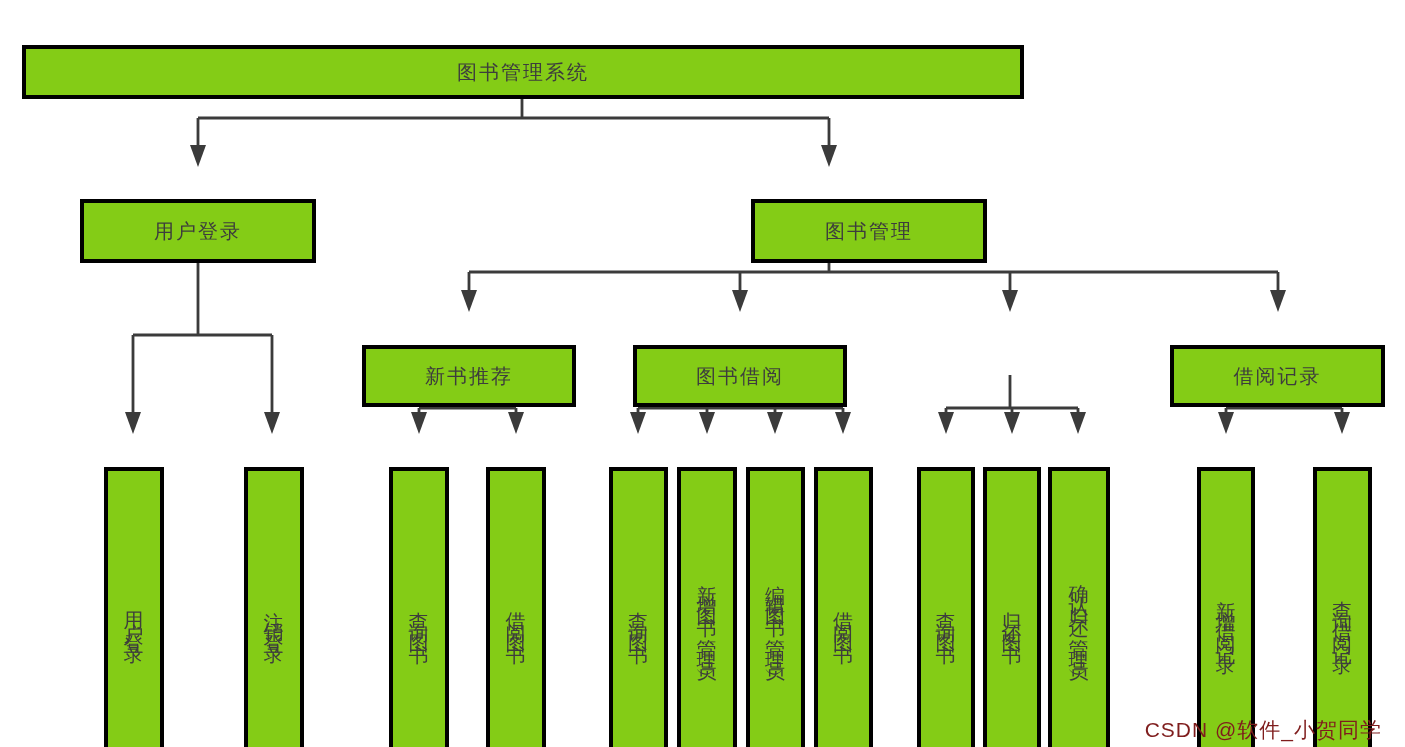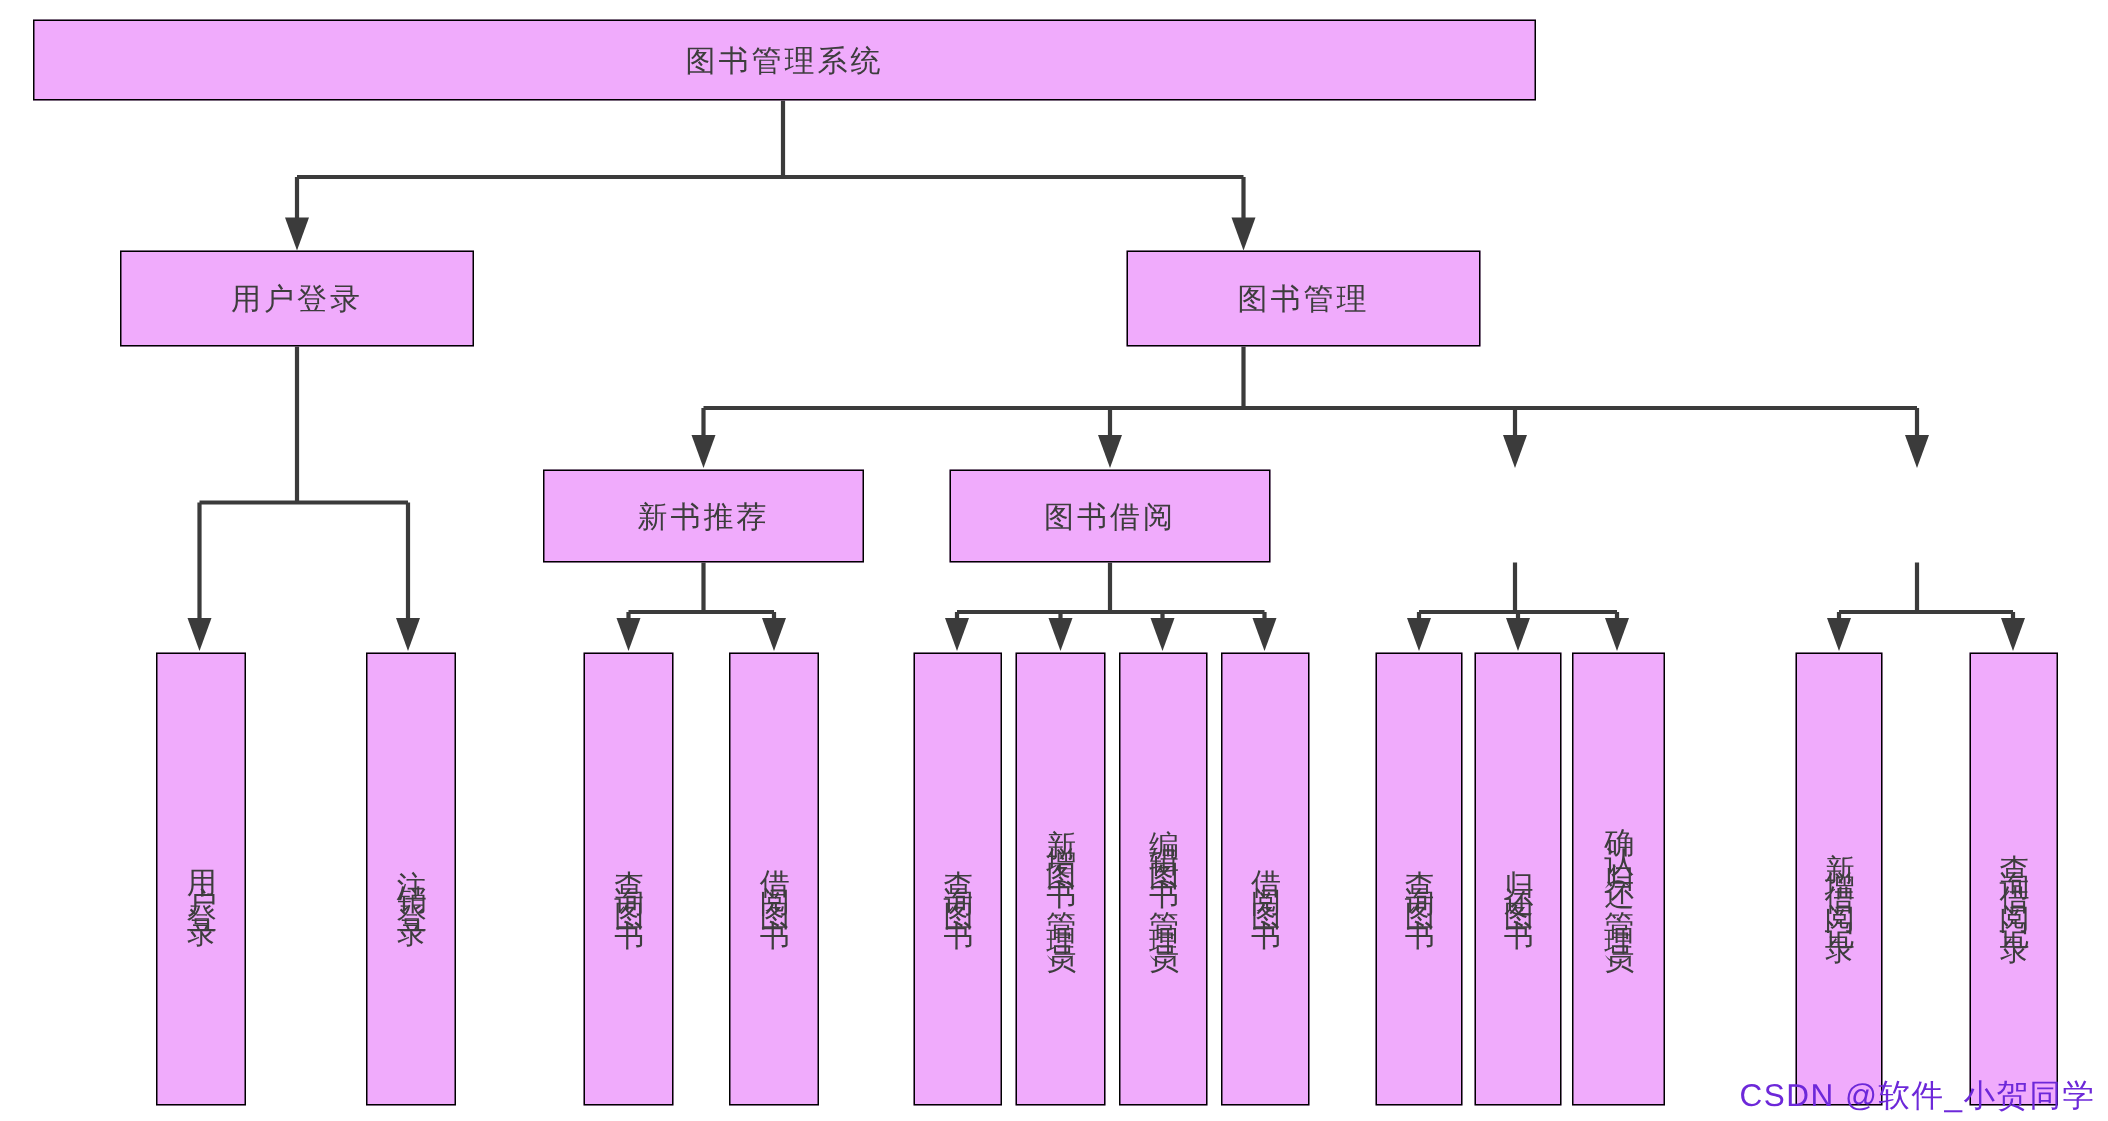--- a/index.html
+++ b/index.html
@@ -4,31 +4,31 @@
 <style>
   html,body{margin:0;padding:0;background:#ffffff;}
   .canvas{
     position:relative;width:1405px;height:747px;background:#ffffff;
     font-family:"Liberation Sans","DejaVu Sans",sans-serif;overflow:hidden;
   }
   .wires{position:absolute;left:0;top:0;width:1405px;height:747px;}
   .wire{fill:none;stroke:#3b3b3b;stroke-width:2.8px;}
   .head{fill:#3b3b3b;stroke:none;}
   .box{
-    position:absolute;box-sizing:border-box;border:1px solid #000000;background:#f0abfc;
-    display:flex;align-items:center;justify-content:center;color:#3d3d3d;
+    position:absolute;box-sizing:border-box;border:4px solid #000000;background:#84cc16;
+    display:flex;align-items:center;justify-content:center;color:#3d3d3d;margin-top:32px;
   }
   .box.h span{font-size:20px;letter-spacing:2px;white-space:nowrap;}
   .box.v .vtext{
     writing-mode:vertical-rl;text-orientation:upright;
     font-size:20px;letter-spacing:11px;line-height:1;
   }
   .watermark{
-    position:absolute;right:8px;bottom:3px;z-index:5;
-    font-size:21px;color:#6d28d9;letter-spacing:1px;white-space:nowrap;
+    position:absolute;right:23px;bottom:3px;z-index:5;
+    font-size:21px;color:#7f1d1d;letter-spacing:1px;white-space:nowrap;
   }
 </style>
 </head>
 <body>
 
 <div class="canvas">
 
   <svg class="wires" viewBox="0 0 1405 747" aria-hidden="true">
 
     <g>
@@ -89,20 +89,23 @@
   <div class="box h" style="left:751px;top:167px;width:236px;height:64px">
     <span>图书管理</span>
   </div>
 
   <div class="box h" style="left:362px;top:313px;width:214px;height:62px">
     <span>新书推荐</span>
   </div>
   <div class="box h" style="left:633px;top:313px;width:214px;height:62px">
     <span>图书借阅</span>
   </div>
+  <div class="box h" style="left:1170px;top:313px;width:215px;height:62px">
+    <span>借阅记录</span>
+  </div>
 
   <div class="box v" style="left:104px;top:435px;width:60px;height:302px">
     <span class="vtext">用户登录</span>
   </div>
   <div class="box v" style="left:244px;top:435px;width:60px;height:302px">
     <span class="vtext">注销登录</span>
   </div>
 
   <div class="box v" style="left:389px;top:435px;width:60px;height:302px">
     <span class="vtext">查询图书</span>

